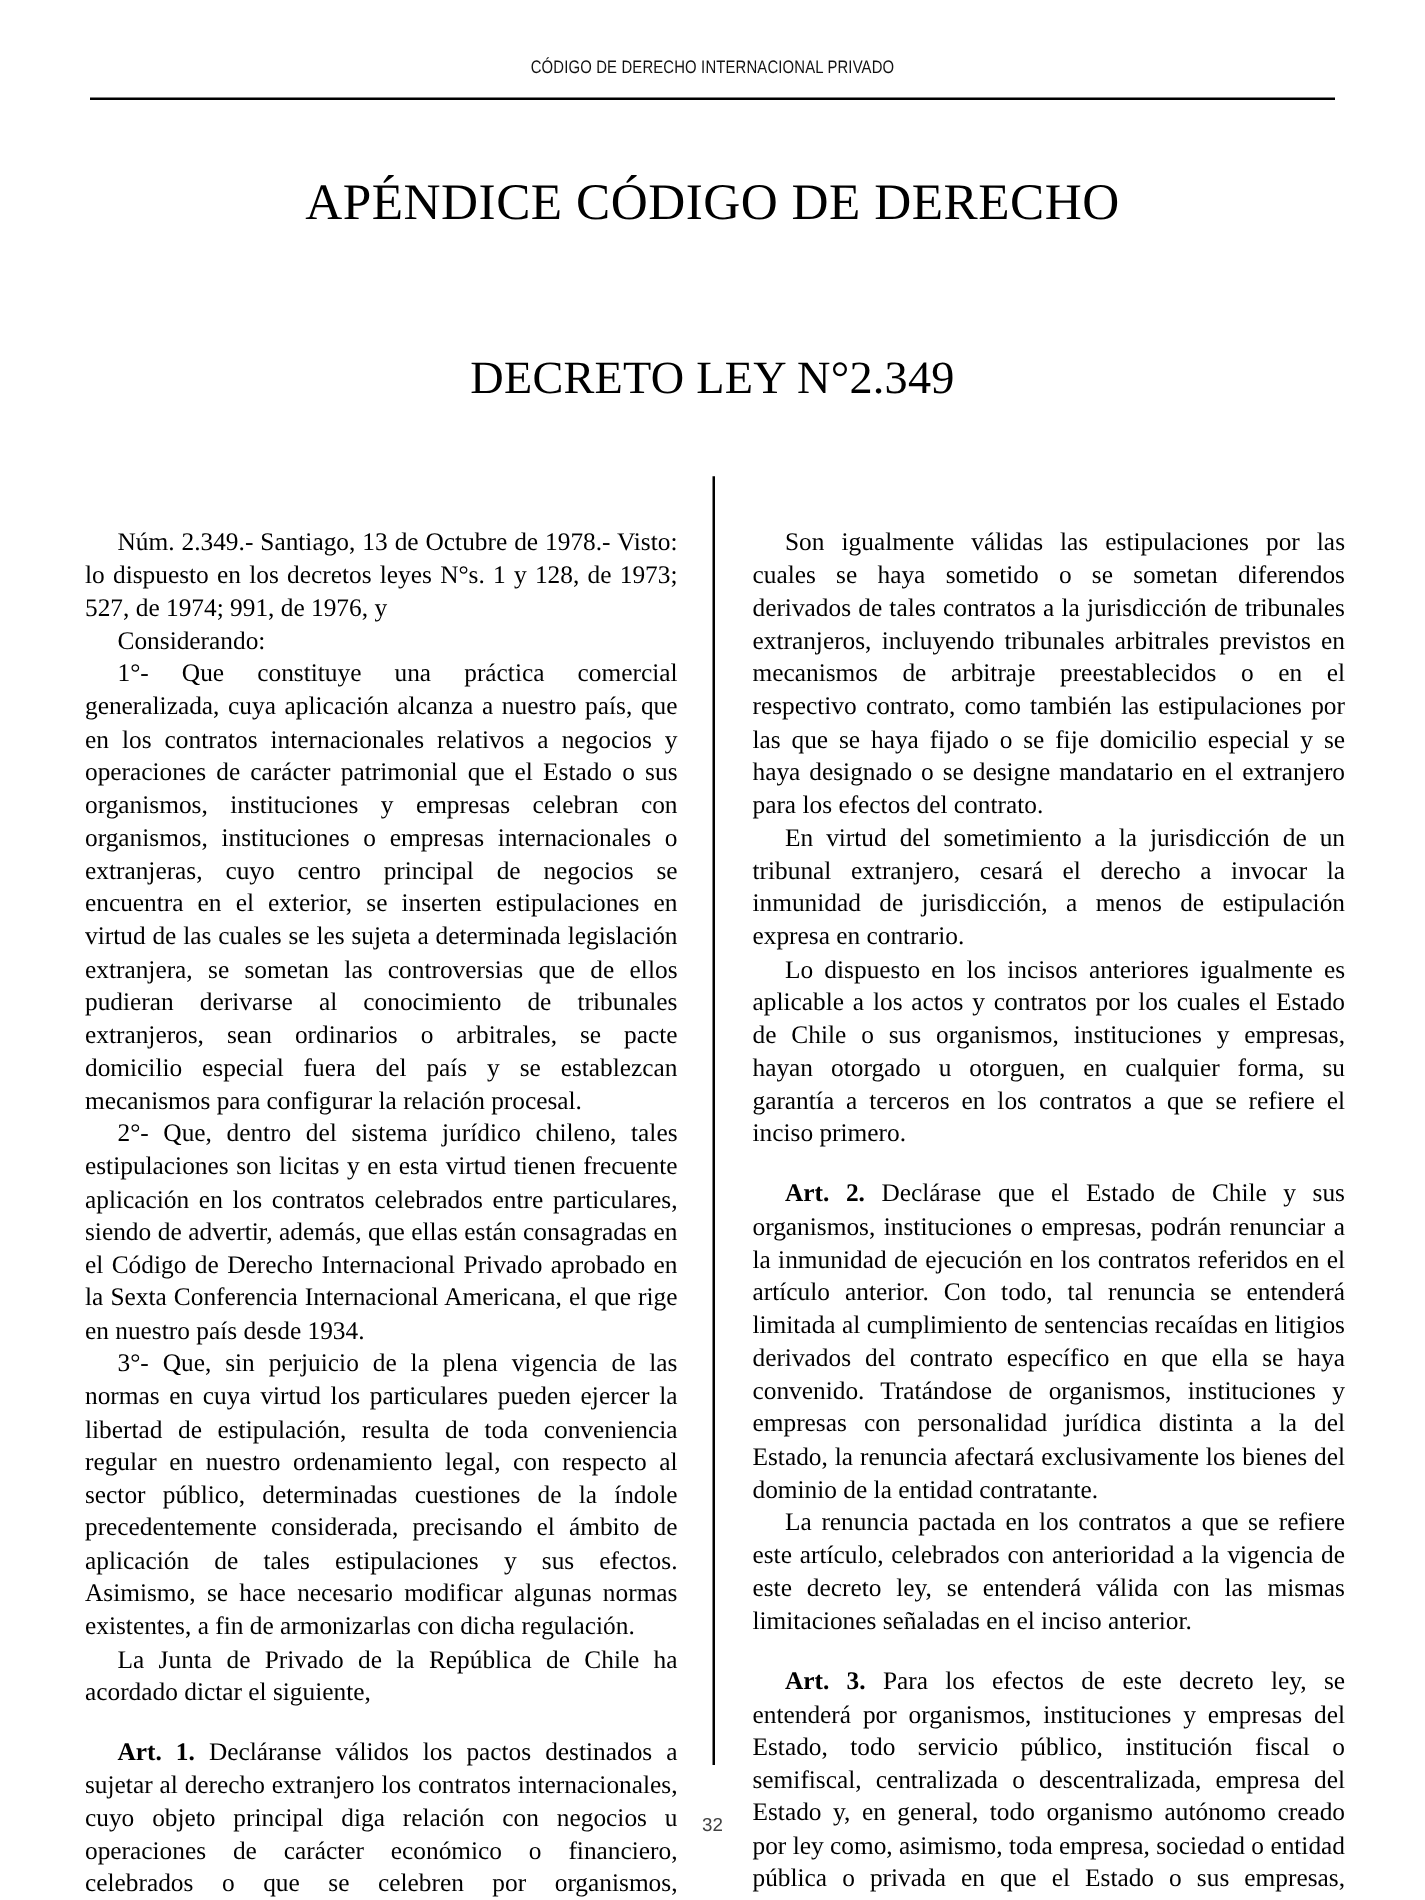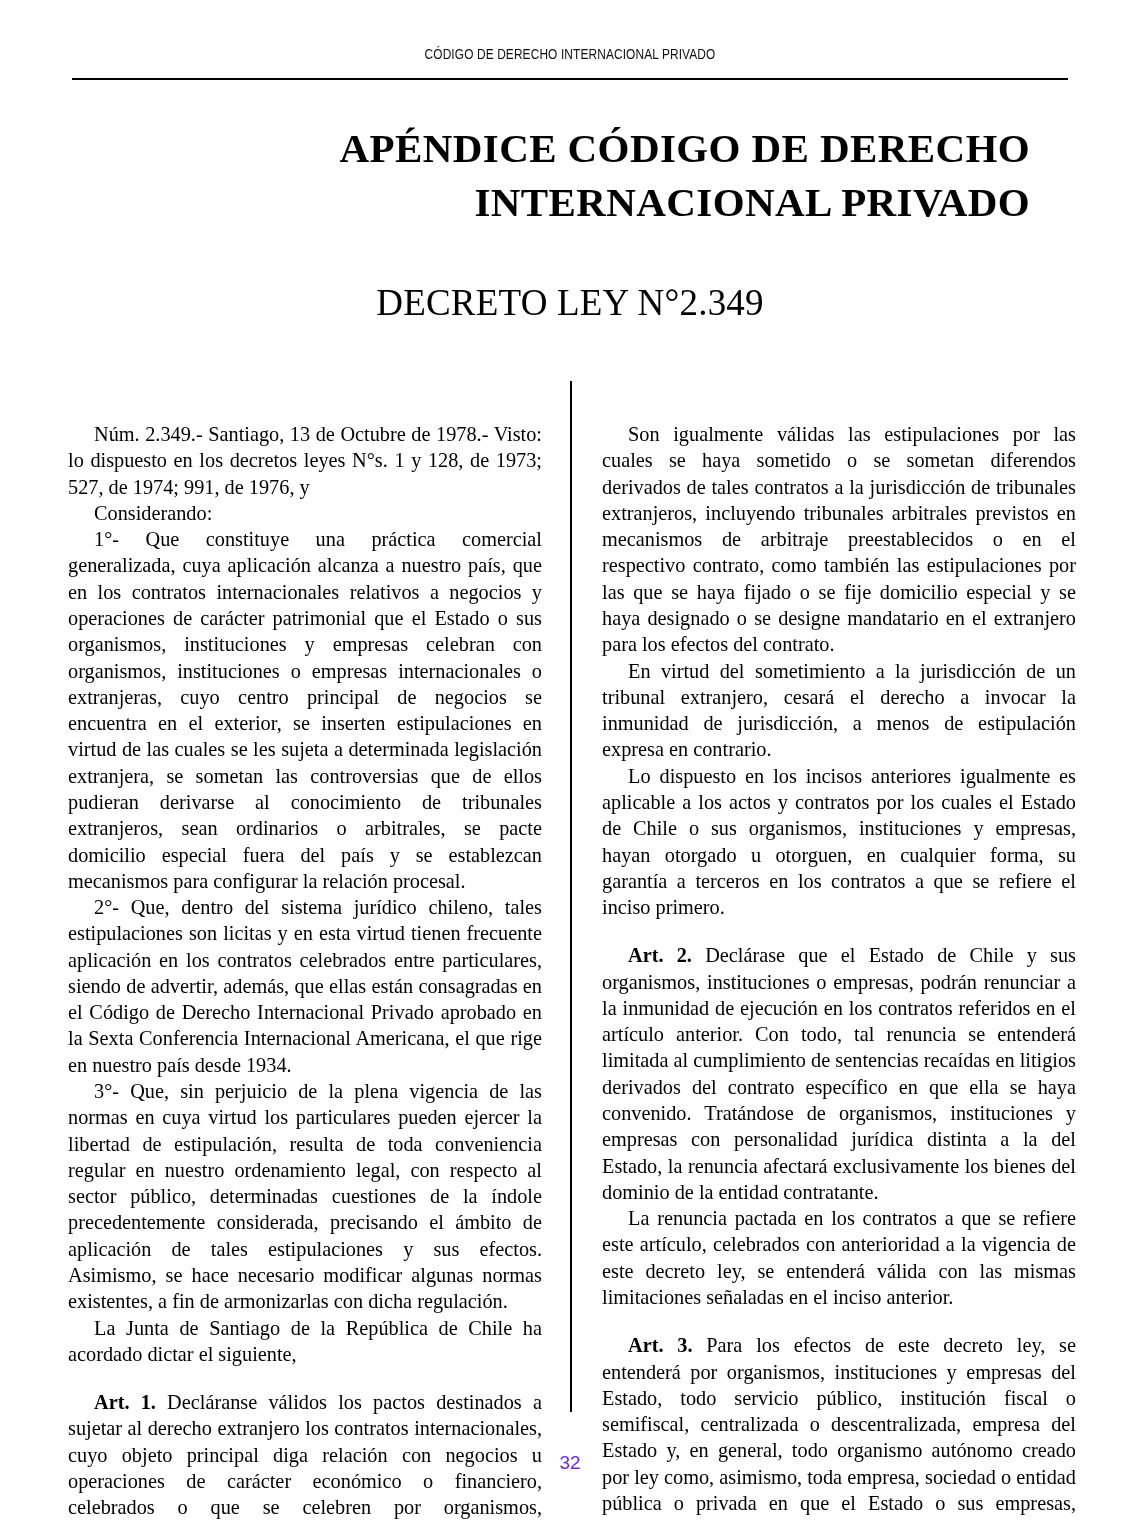--- a/index.html
+++ b/index.html
@@ -40,28 +40,28 @@
     top: 78px;
     left: 72px;
     width: 996px;
     height: 0;
     border-top: 2.2px solid #000000;
   }
 
   
   .doc-title {
     position: absolute;
-    top: 95px;
+    top: 108px;
     left: 110px;
     width: 920px;
-    text-align: right;
+    text-align: center;
     font-size: 41px;
     line-height: 1.30;
     letter-spacing: 0.4px;
-    font-weight: 700;
+    font-weight: 400;
   }
   .doc-title .line {
     display: block;
     white-space: nowrap;
   }
 
   .decree-title {
     position: absolute;
     top: 250px;
     left: 110px;
@@ -125,52 +125,51 @@
   p.para b { font-weight: 700; }
 
   
   .folio {
     position: absolute;
     top: 1452px;
     left: 0;
     width: 1140px;
     text-align: center;
     font-family: "Liberation Sans", "DejaVu Sans", sans-serif;
-    font-size: 19px;
-    color: #6d28d9;
+    font-size: 15px;
+    color: #404040;
   }
 </style>
 </head>
 <body>
 
 <div class="page">
 
   <div class="running-header">CÓDIGO DE DERECHO INTERNACIONAL PRIVADO</div>
 
   <div class="header-rule"></div>
 
   <h1 class="doc-title">
     <span class="line">APÉNDICE CÓDIGO DE DERECHO</span>
-    <span class="line">INTERNACIONAL PRIVADO</span>
   </h1>
 
   <h2 class="decree-title">DECRETO LEY N°2.349</h2>
 
 
   <div class="columns">
 
     <div class="col-rule"></div>
 
     <div class="col col-left">
       <p class="para">Núm. 2.349.- Santiago, 13 de Octubre de 1978.- Visto: lo dispuesto en los decretos leyes N°s. 1 y 128, de 1973; 527, de 1974; 991, de 1976, y</p>
       <p class="para">Considerando:</p>
       <p class="para">1°- Que constituye una práctica comercial generalizada, cuya aplicación alcanza a nuestro país, que en los contratos internacionales relativos a negocios y operaciones de carácter patrimonial que el Estado o sus organismos, instituciones y empresas celebran con organismos, instituciones o empresas internacionales o extranjeras, cuyo centro principal de negocios se encuentra en el exterior, se inserten estipulaciones en virtud de las cuales se les sujeta a determinada legislación extranjera, se sometan las controversias que de ellos pudieran derivarse al conocimiento de tribunales extranjeros, sean ordinarios o arbitrales, se pacte domicilio especial fuera del país y se establezcan mecanismos para configurar la relación procesal.</p>
       <p class="para">2°- Que, dentro del sistema jurídico chileno, tales estipulaciones son licitas y en esta virtud tienen frecuente aplicación en los contratos celebrados entre particulares, siendo de advertir, además, que ellas están consagradas en el Código de Derecho Internacional Privado aprobado en la Sexta Conferencia Internacional Americana, el que rige en nuestro país desde 1934.</p>
       <p class="para">3°- Que, sin perjuicio de la plena vigencia de las normas en cuya virtud los particulares pueden ejercer la libertad de estipulación, resulta de toda conveniencia regular en nuestro ordenamiento legal, con respecto al sector público, determinadas cuestiones de la índole precedentemente considerada, precisando el ámbito de aplicación de tales estipulaciones y sus efectos. Asimismo, se hace necesario modificar algunas normas existentes, a fin de armonizarlas con dicha regulación.</p>
-      <p class="para">La Junta de Santiago de la República de Chile ha acordado dictar el siguiente,</p>
+      <p class="para">La Junta de Privado de la República de Chile ha acordado dictar el siguiente,</p>
 
       <p class="para gap-before"><b>Art. 1.</b><span> Decláranse válidos los pactos destinados a sujetar al derecho extranjero los contratos internacionales, cuyo objeto principal diga relación con negocios u operaciones de carácter económico o financiero, celebrados o que se celebren por organismos, instituciones o empresas internacionales o extranjeras que tengan el centro principal de sus negocios en el extranjero, con el Estado de Chile o sus organismos, instituciones o empresas.</span></p>
     </div>
 
     <div class="col col-right">
       <p class="para">Son igualmente válidas las estipulaciones por las cuales se haya sometido o se sometan diferendos derivados de tales contratos a la jurisdicción de tribunales extranjeros, incluyendo tribunales arbitrales previstos en mecanismos de arbitraje preestablecidos o en el respectivo contrato, como también las estipulaciones por las que se haya fijado o se fije domicilio especial y se haya designado o se designe mandatario en el extranjero para los efectos del contrato.</p>
       <p class="para">En virtud del sometimiento a la jurisdicción de un tribunal extranjero, cesará el derecho a invocar la inmunidad de jurisdicción, a menos de estipulación expresa en contrario.</p>
       <p class="para">Lo dispuesto en los incisos anteriores igualmente es aplicable a los actos y contratos por los cuales el Estado de Chile o sus organismos, instituciones y empresas, hayan otorgado u otorguen, en cualquier forma, su garantía a terceros en los contratos a que se refiere el inciso primero.</p>
 
       <p class="para gap-before"><b>Art. 2.</b><span> Declárase que el Estado de Chile y sus organismos, instituciones o empresas, podrán renunciar a la inmunidad de ejecución en los contratos referidos en el artículo anterior. Con todo, tal renuncia se entenderá limitada al cumplimiento de sentencias recaídas en litigios derivados del contrato específico en que ella se haya convenido. Tratándose de organismos, instituciones y empresas con personalidad jurídica distinta a la del Estado, la renuncia afectará exclusivamente los bienes del dominio de la entidad contratante.</span></p>

